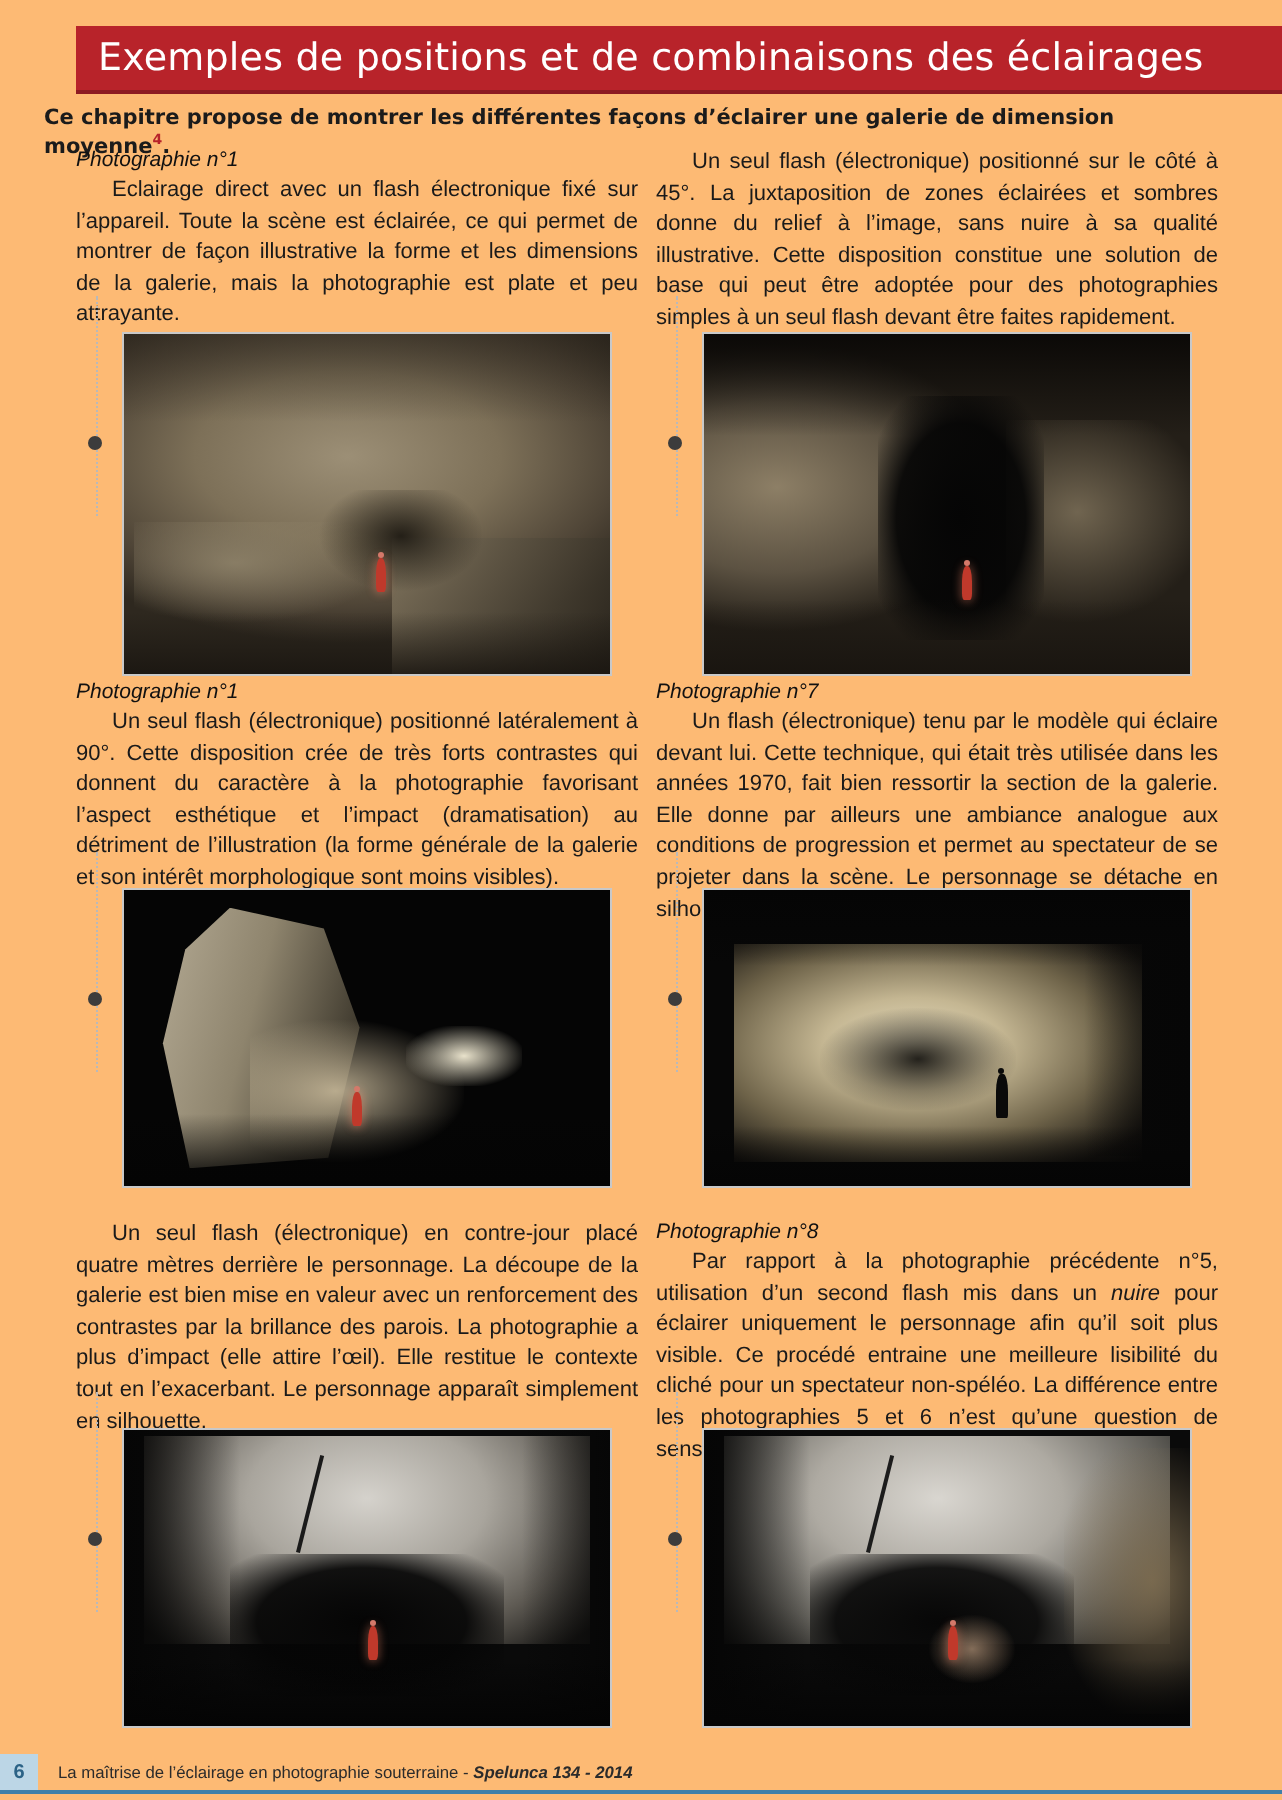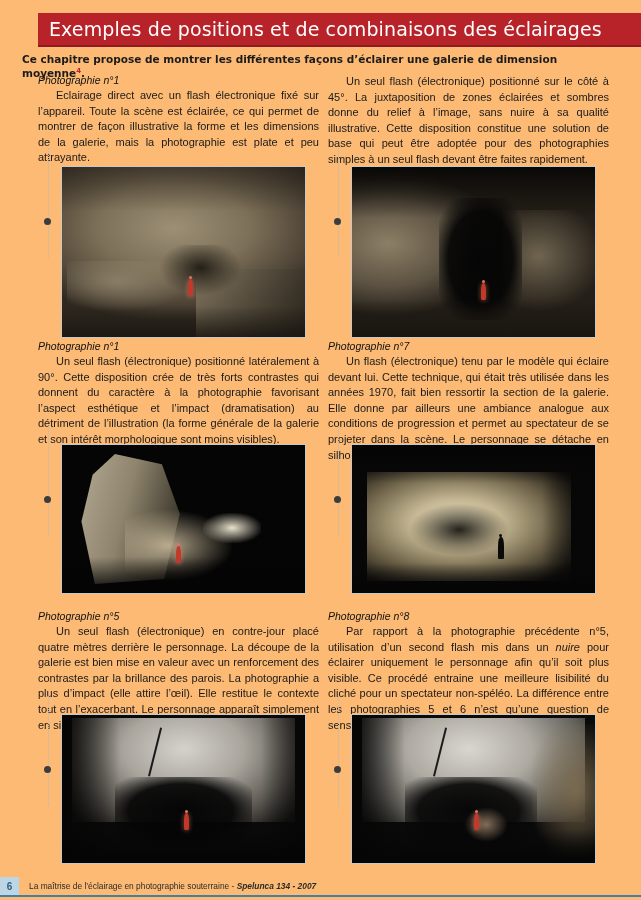--- a/index.html
+++ b/index.html
@@ -357,21 +357,20 @@
           <div class="b2"></div>
           <div class="b3"></div>
           <div class="b4"></div>
           <div class="b5"></div>
         <div class="figure-black" style="left:60%; top:62%;"></div>
       </div>
     </div>
   </div>
 
   <div class="col col-left" style="top:610px;">
-    <div class="fig-title">Photographie n°5</div>
     <p class="fig-body">Un seul flash (électronique) en contre-jour placé quatre mètres derrière le personnage. La découpe de la galerie est bien mise en valeur avec un renforcement des contrastes par la brillance des parois. La photographie a plus d’impact (elle attire l’œil). Elle restitue le contexte tout en l’exacerbant. Le personnage apparaît simplement en silhouette.</p>
   </div>
   <div class="photo-wrap" style="left:61px; top:714px;">
     <div class="rail"></div>
     <div class="bullet"></div>
     <div class="photo photo-wide">
       <div class="scene p5">
         <div class="b1"></div>
           <div class="crack"></div>
           <div class="b2"></div>
@@ -402,18 +401,18 @@
           <div class="b5"></div>
           <div class="snoot"></div>
         <div class="figure-red" style="left:50%; top:66%;"></div>
       </div>
     </div>
   </div>
 
   <div class="footer">
     <div class="page-num-box">6</div>
     <div class="footer-text">
-      <span>La maîtrise de l’éclairage en photographie souterraine - </span><b>Spelunca 134 - 2007</b>
+      <span>La maîtrise de l’éclairage en photographie souterraine - </span><b>Spelunca 134 - 2014</b>
     </div>
   </div>
   <div class="footer-rule"></div>
 
 </div>
 
 </body></html>

